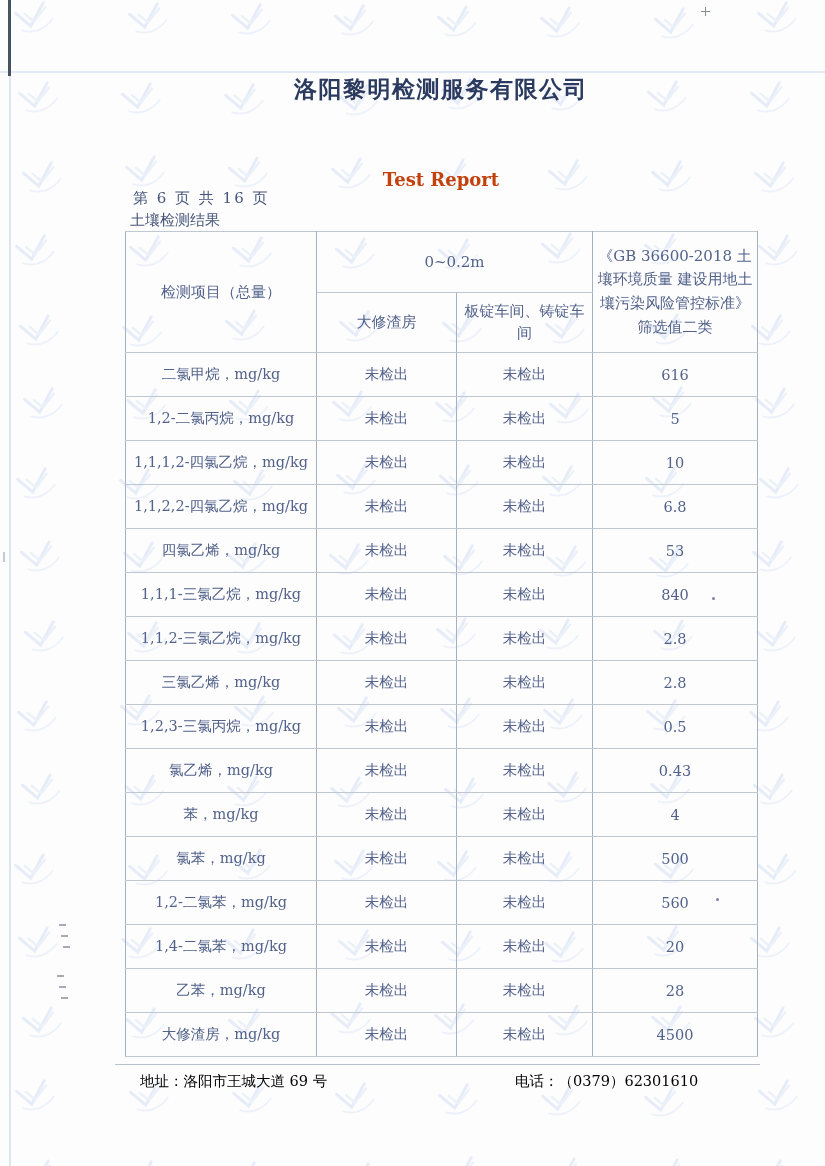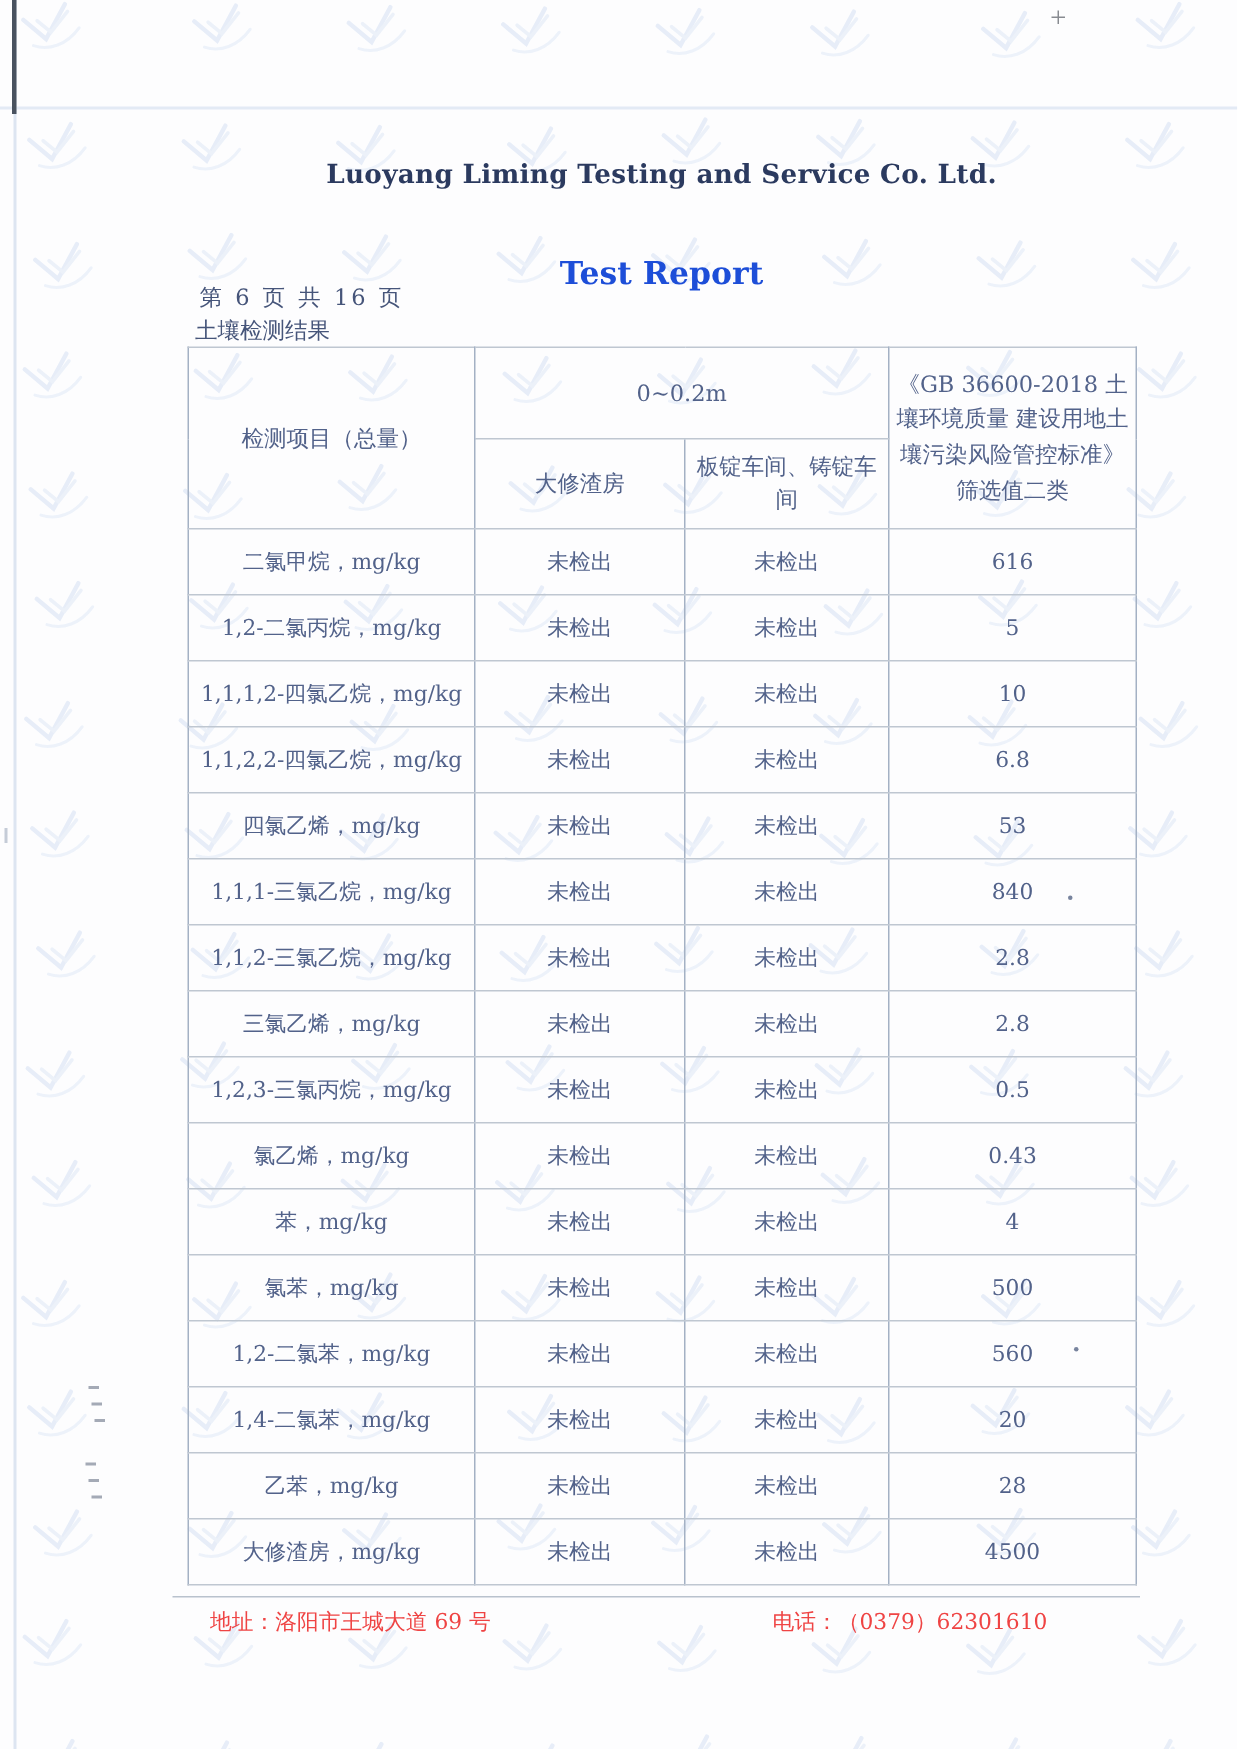--- a/index.html
+++ b/index.html
@@ -19,21 +19,21 @@
     background:linear-gradient(#4a4f58,#4a4f58) center/9px 1px no-repeat,
                linear-gradient(#4a4f58,#4a4f58) center/1px 9px no-repeat;}
   .dash{position:absolute;width:7px;height:2px;background:#8d95a4;opacity:.8;z-index:2;}
   .dot{position:absolute;width:3px;height:3px;border-radius:50%;background:#606e8d;opacity:.85;z-index:3;}
   .left-mark{position:absolute;left:3px;top:552px;width:2px;height:10px;background:#c5ccd7;z-index:2;}
   
   .hline{position:absolute;left:125px;width:632px;text-align:center;color:#2b3a5f;z-index:3;font-weight:bold;}
   .company-cn{top:74px;font-size:23px;letter-spacing:1.5px;}
   .company-en{top:107px;font-size:17.5px;letter-spacing:.2px;}
   .title-cn{top:136px;font-size:26px;letter-spacing:13px;padding-left:13px;box-sizing:border-box;}
-  .title-en{top:169px;font-size:21px;color:#1d4ed8;}
+  .title-en{top:169px;font-size:18px;color:#c2410c;}
   .info-row{position:absolute;top:189px;left:133px;width:623px;display:flex;justify-content:space-between;
     font-size:15px;color:#46557a;z-index:3;}
   .page-info{letter-spacing:2px;}
   .report-no-val{margin-left:12px;}
   .section-title{position:absolute;top:211px;left:130px;font-size:15px;color:#46557a;z-index:3;}
   
   table.results{
     position:absolute;top:231px;left:125px;width:632px;z-index:3;
     border-collapse:collapse;table-layout:fixed;color:#52628a;
   }
@@ -42,21 +42,21 @@
     border-left:1px solid #a4b1c4;border-right:1px solid #a4b1c4;
     text-align:center;vertical-align:middle;font-size:14.5px;padding:0 4px;
   }
   tr.h1 td{height:60px;font-size:15px;}
   tr.h2 td{height:59px;font-size:15px;line-height:1.45;}
   td.gb-cell{font-size:14px;line-height:1.58;padding:3px 8px;}
   tr.data-row td{height:43px;}
   td.c-item{font-size:15px;white-space:nowrap;}
   
   .footer-rule{position:absolute;left:115px;top:1064px;width:645px;height:1px;background:#b9c2cd;z-index:3;}
-  .footer-text{position:absolute;top:1072px;font-size:14.5px;color:#ef4444;z-index:3;text-align:center;}
+  .footer-text{position:absolute;top:1072px;font-size:14.5px;color:#000000;z-index:3;text-align:center;}
   .addr{left:140px;}
   .phone{left:515px;}
 </style>
 </head>
 <body>
 
 <div class="page">
 
   <div class="wm-layer" id="wm-layer">
       <div class="wm" style="left: 13px; top: 1px;"><svg width="48" height="36" viewBox="0 0 48 36">
@@ -708,21 +708,21 @@
   <div class="left-mark"></div>
   <div class="dash" style="left:59px;top:924px"></div>
   <div class="dash" style="left:61px;top:935px"></div>
   <div class="dash" style="left:63px;top:946px"></div>
   <div class="dash" style="left:57px;top:975px"></div>
   <div class="dash" style="left:59px;top:986px"></div>
   <div class="dash" style="left:61px;top:997px"></div>
   <div class="dot" style="left:712px;top:597px"></div>
   <div class="dot" style="left:716px;top:898px"></div>
 
-  <div class="hline company-en">Luoyang Liming Testing and Service Co. Ltd.</div>
+  <div class="hline company-cn">洛阳黎明检测服务有限公司</div>
   <div class="hline title-en">Test Report</div>
 
   <div class="info-row">
     <span class="page-info">第 6 页 共 16 页</span>
   </div>
   <div class="section-title">土壤检测结果</div>
 
   <table class="results">
     <colgroup>
       <col style="width:191px">

